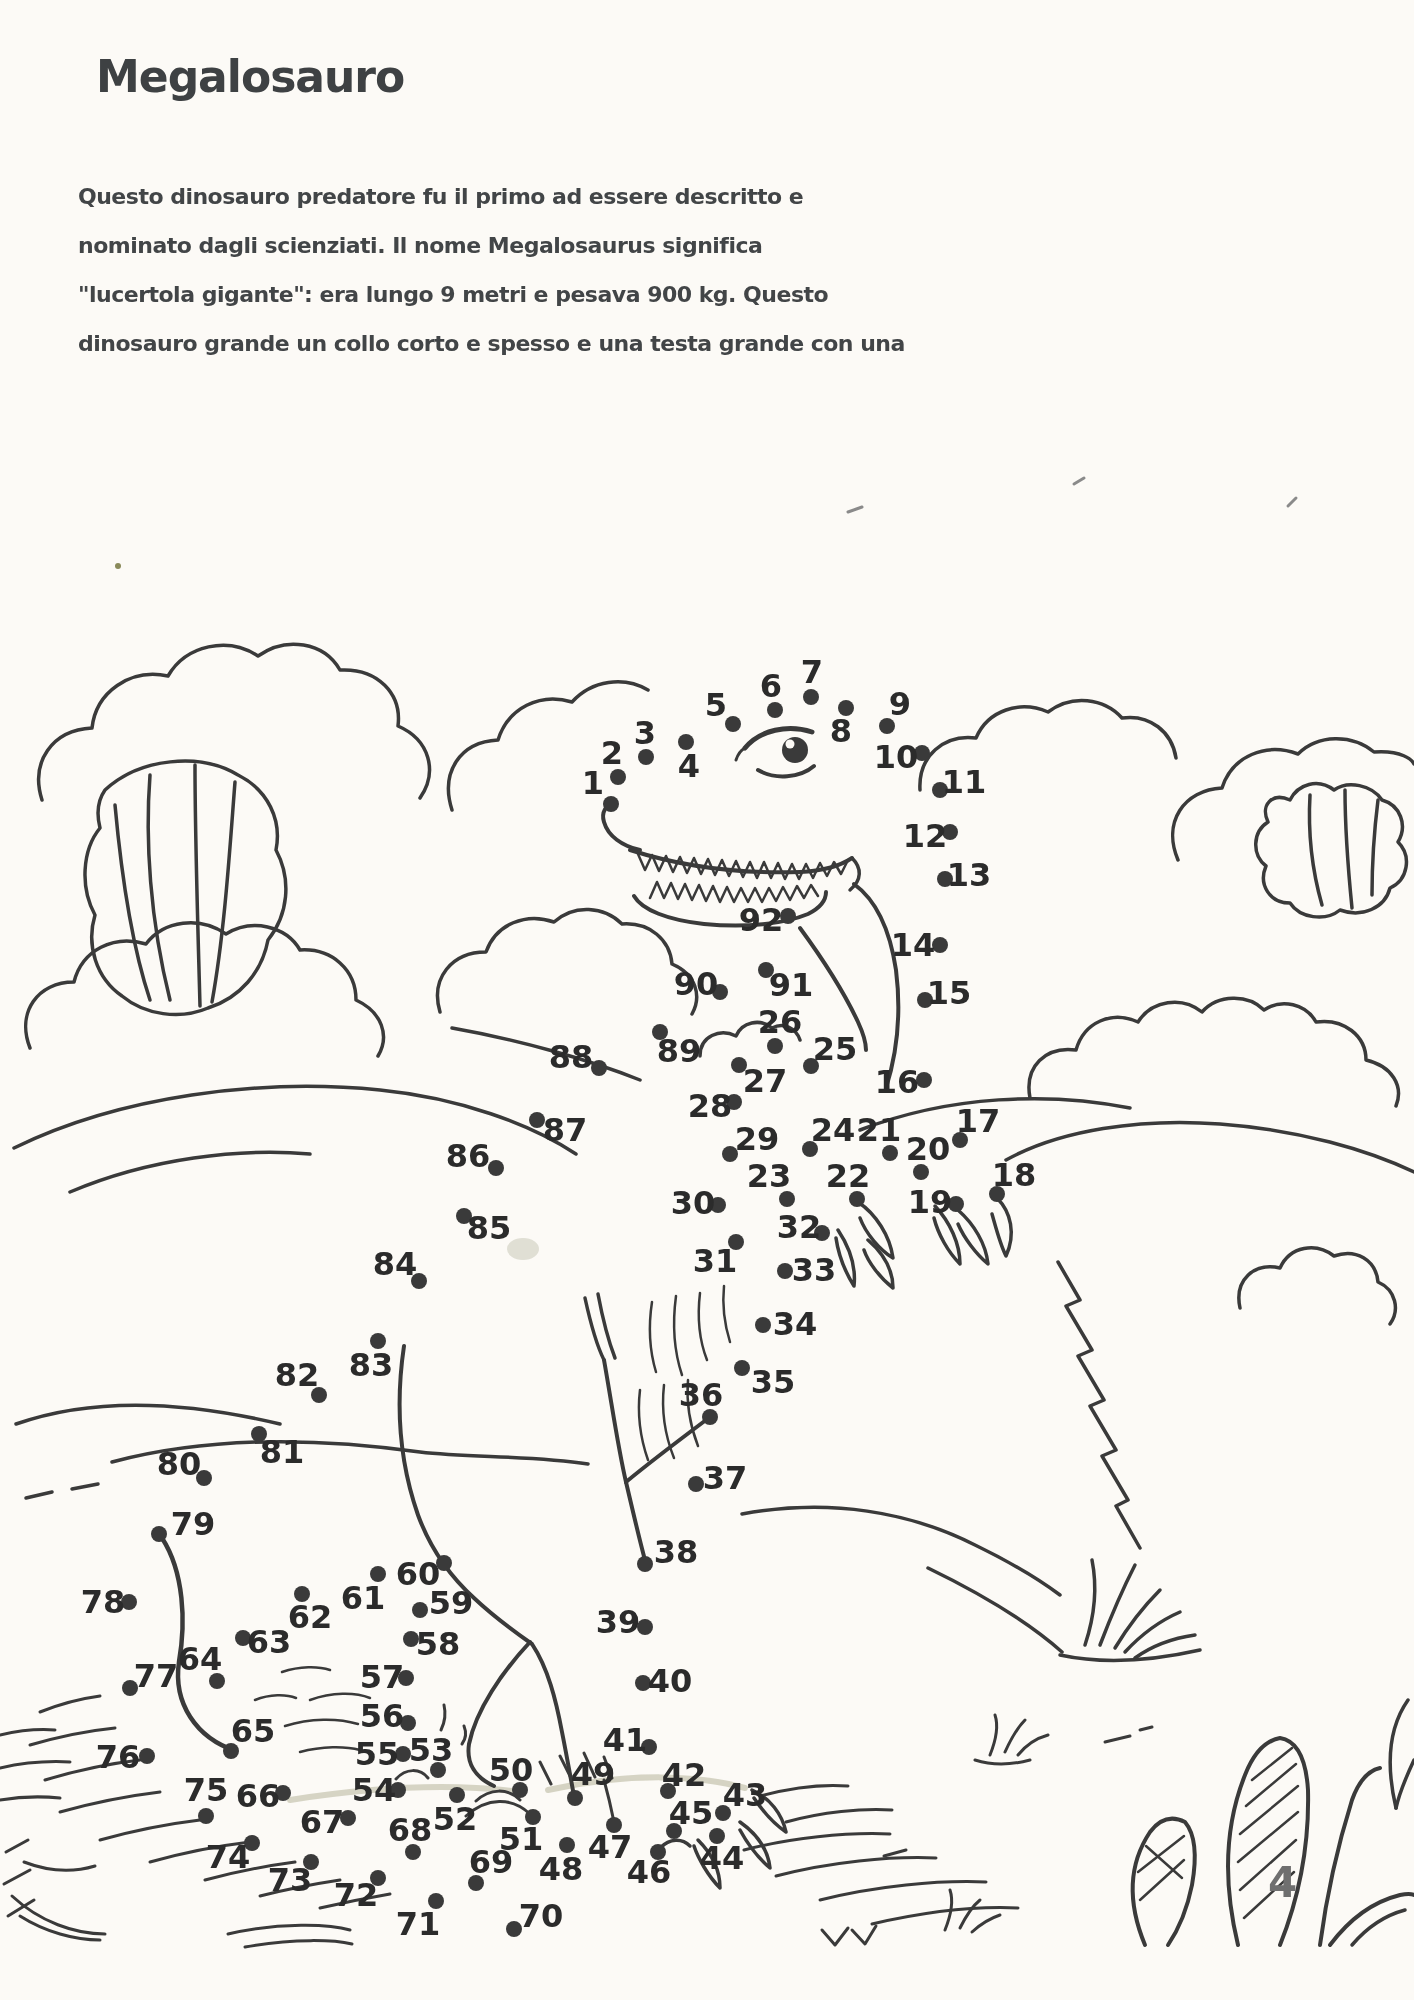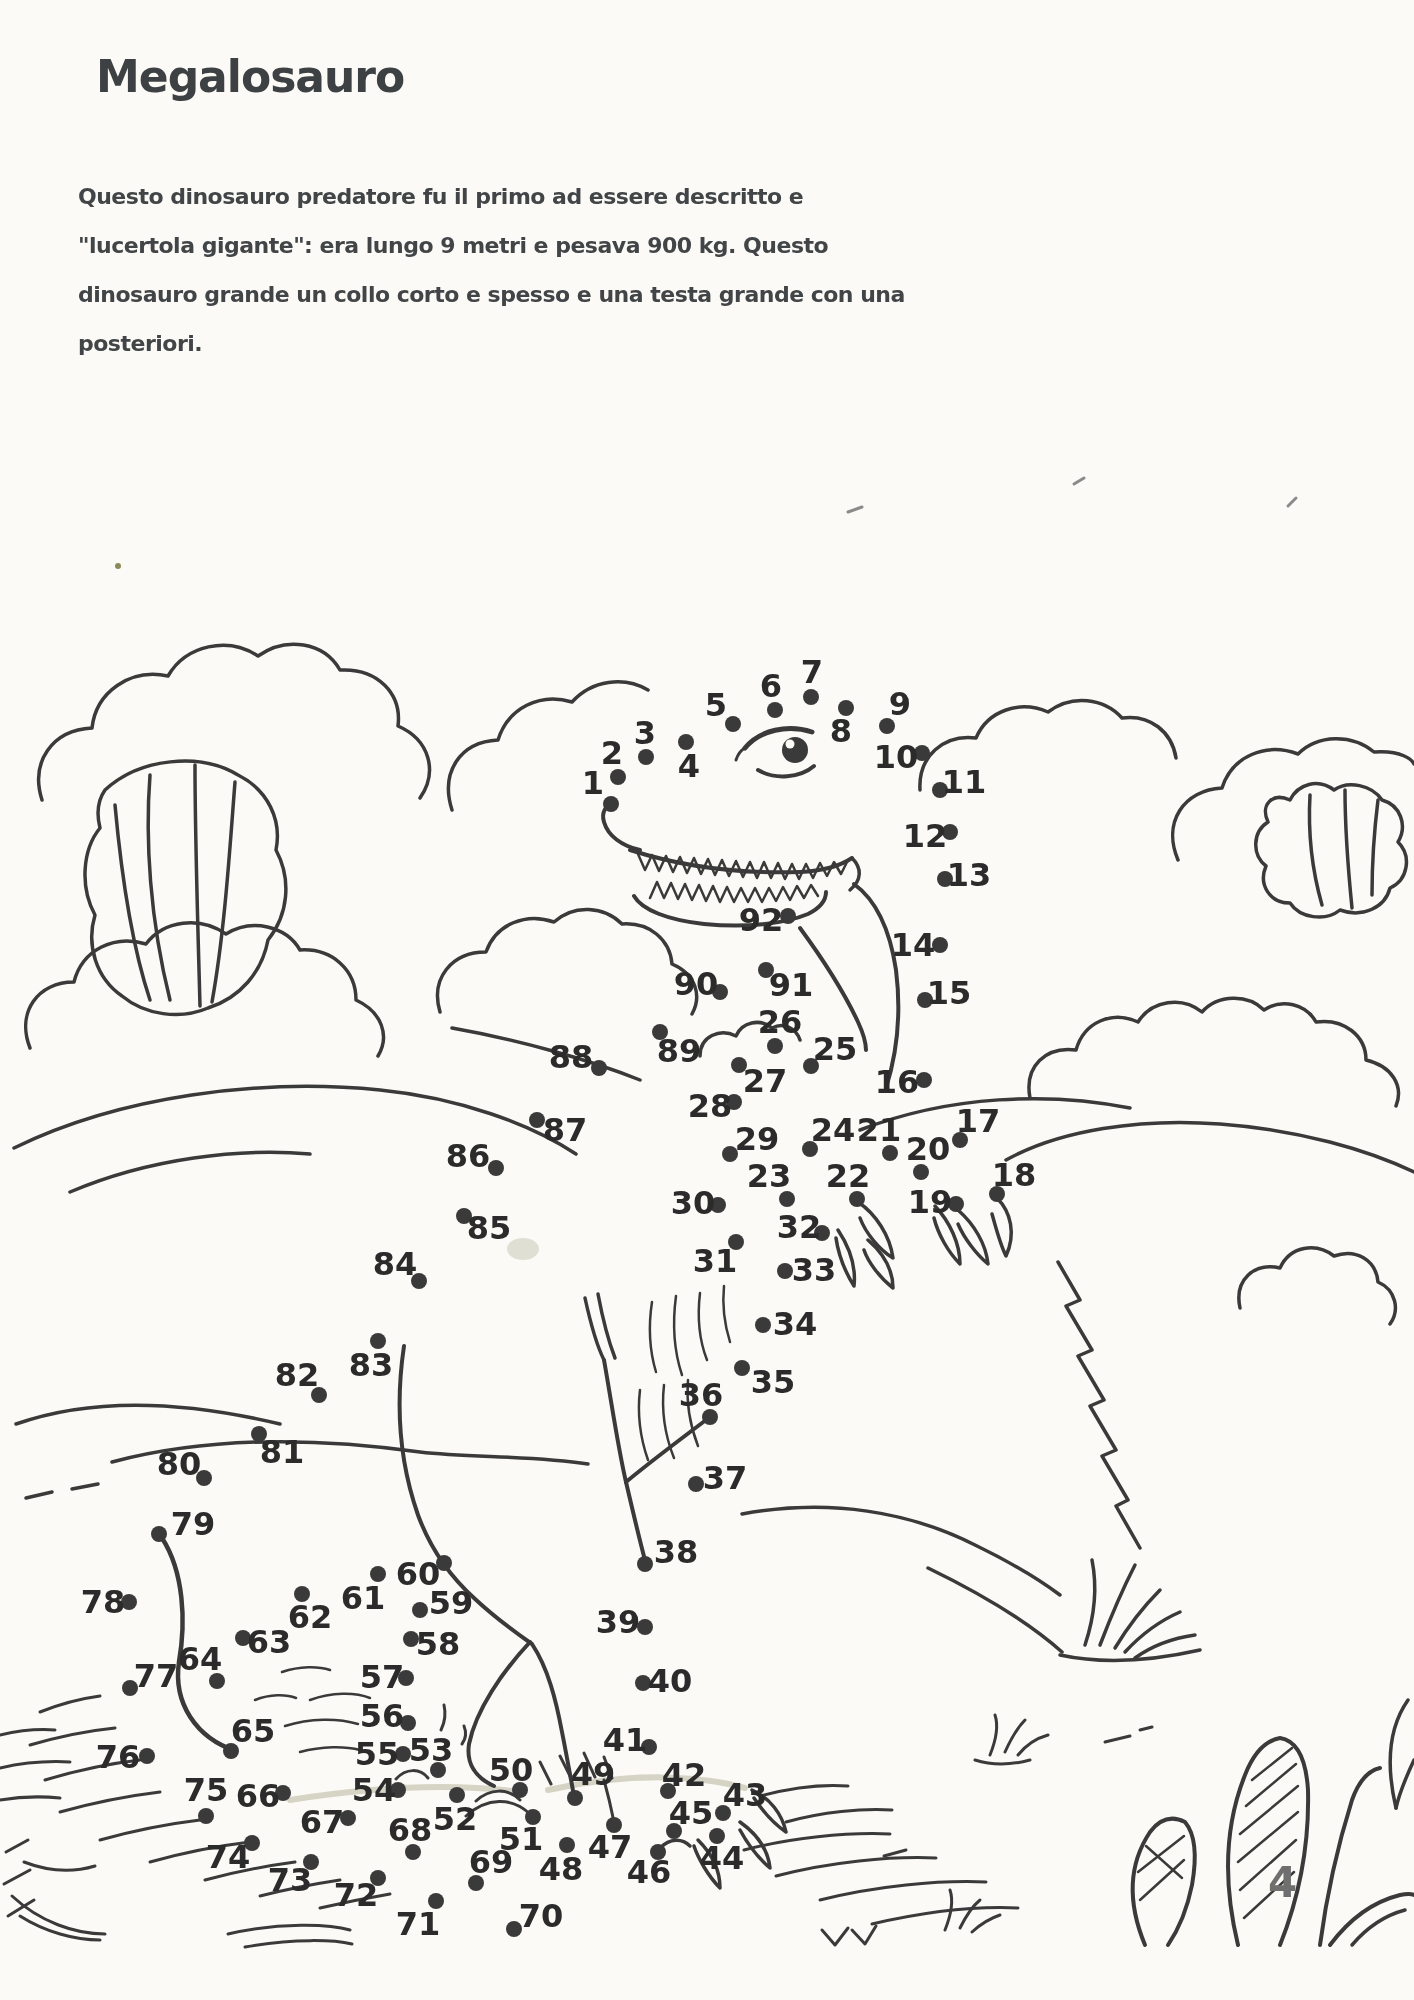--- a/index.html
+++ b/index.html
@@ -25,23 +25,23 @@
   svg.scene path, svg.scene line{vector-effect:none;}
   .dot-label{font-family:"DejaVu Sans", sans-serif;font-weight:bold;font-size:32px;fill:#2b2b2b;}
 </style>
 </head>
 <body>
 
 <div class="page-title">Megalosauro</div>
 
 <div class="intro" id="intro">
     <div class="line">Questo dinosauro predatore fu il primo ad essere descritto e</div>
+    <div class="line">nominato dagli scienziati. Il nome Megalosaurus significa</div>
     <div class="line">"lucertola gigante": era lungo 9 metri e pesava 900 kg. Questo</div>
     <div class="line">dinosauro grande un collo corto e spesso e una testa grande con una</div>
-    <div class="line">posteriori.</div>
   </div>
 
 <svg class="scene" width="1414" height="2000" viewBox="0 0 1414 2000" fill="none" stroke="#3a3a3a" stroke-width="3.5" stroke-linecap="round" stroke-linejoin="round">
 
   <g stroke="#9a9a74" stroke-width="3">
     <circle cx="118" cy="566" r="3" fill="#8a8a5a" stroke="none"></circle>
     <path d="M 848 512 L 862 507" stroke="#8a8a8a"></path>
     <path d="M 1074 484 L 1084 478" stroke="#8a8a8a"></path>
     <path d="M 1288 506 L 1296 498" stroke="#8a8a8a"></path>
   </g>

